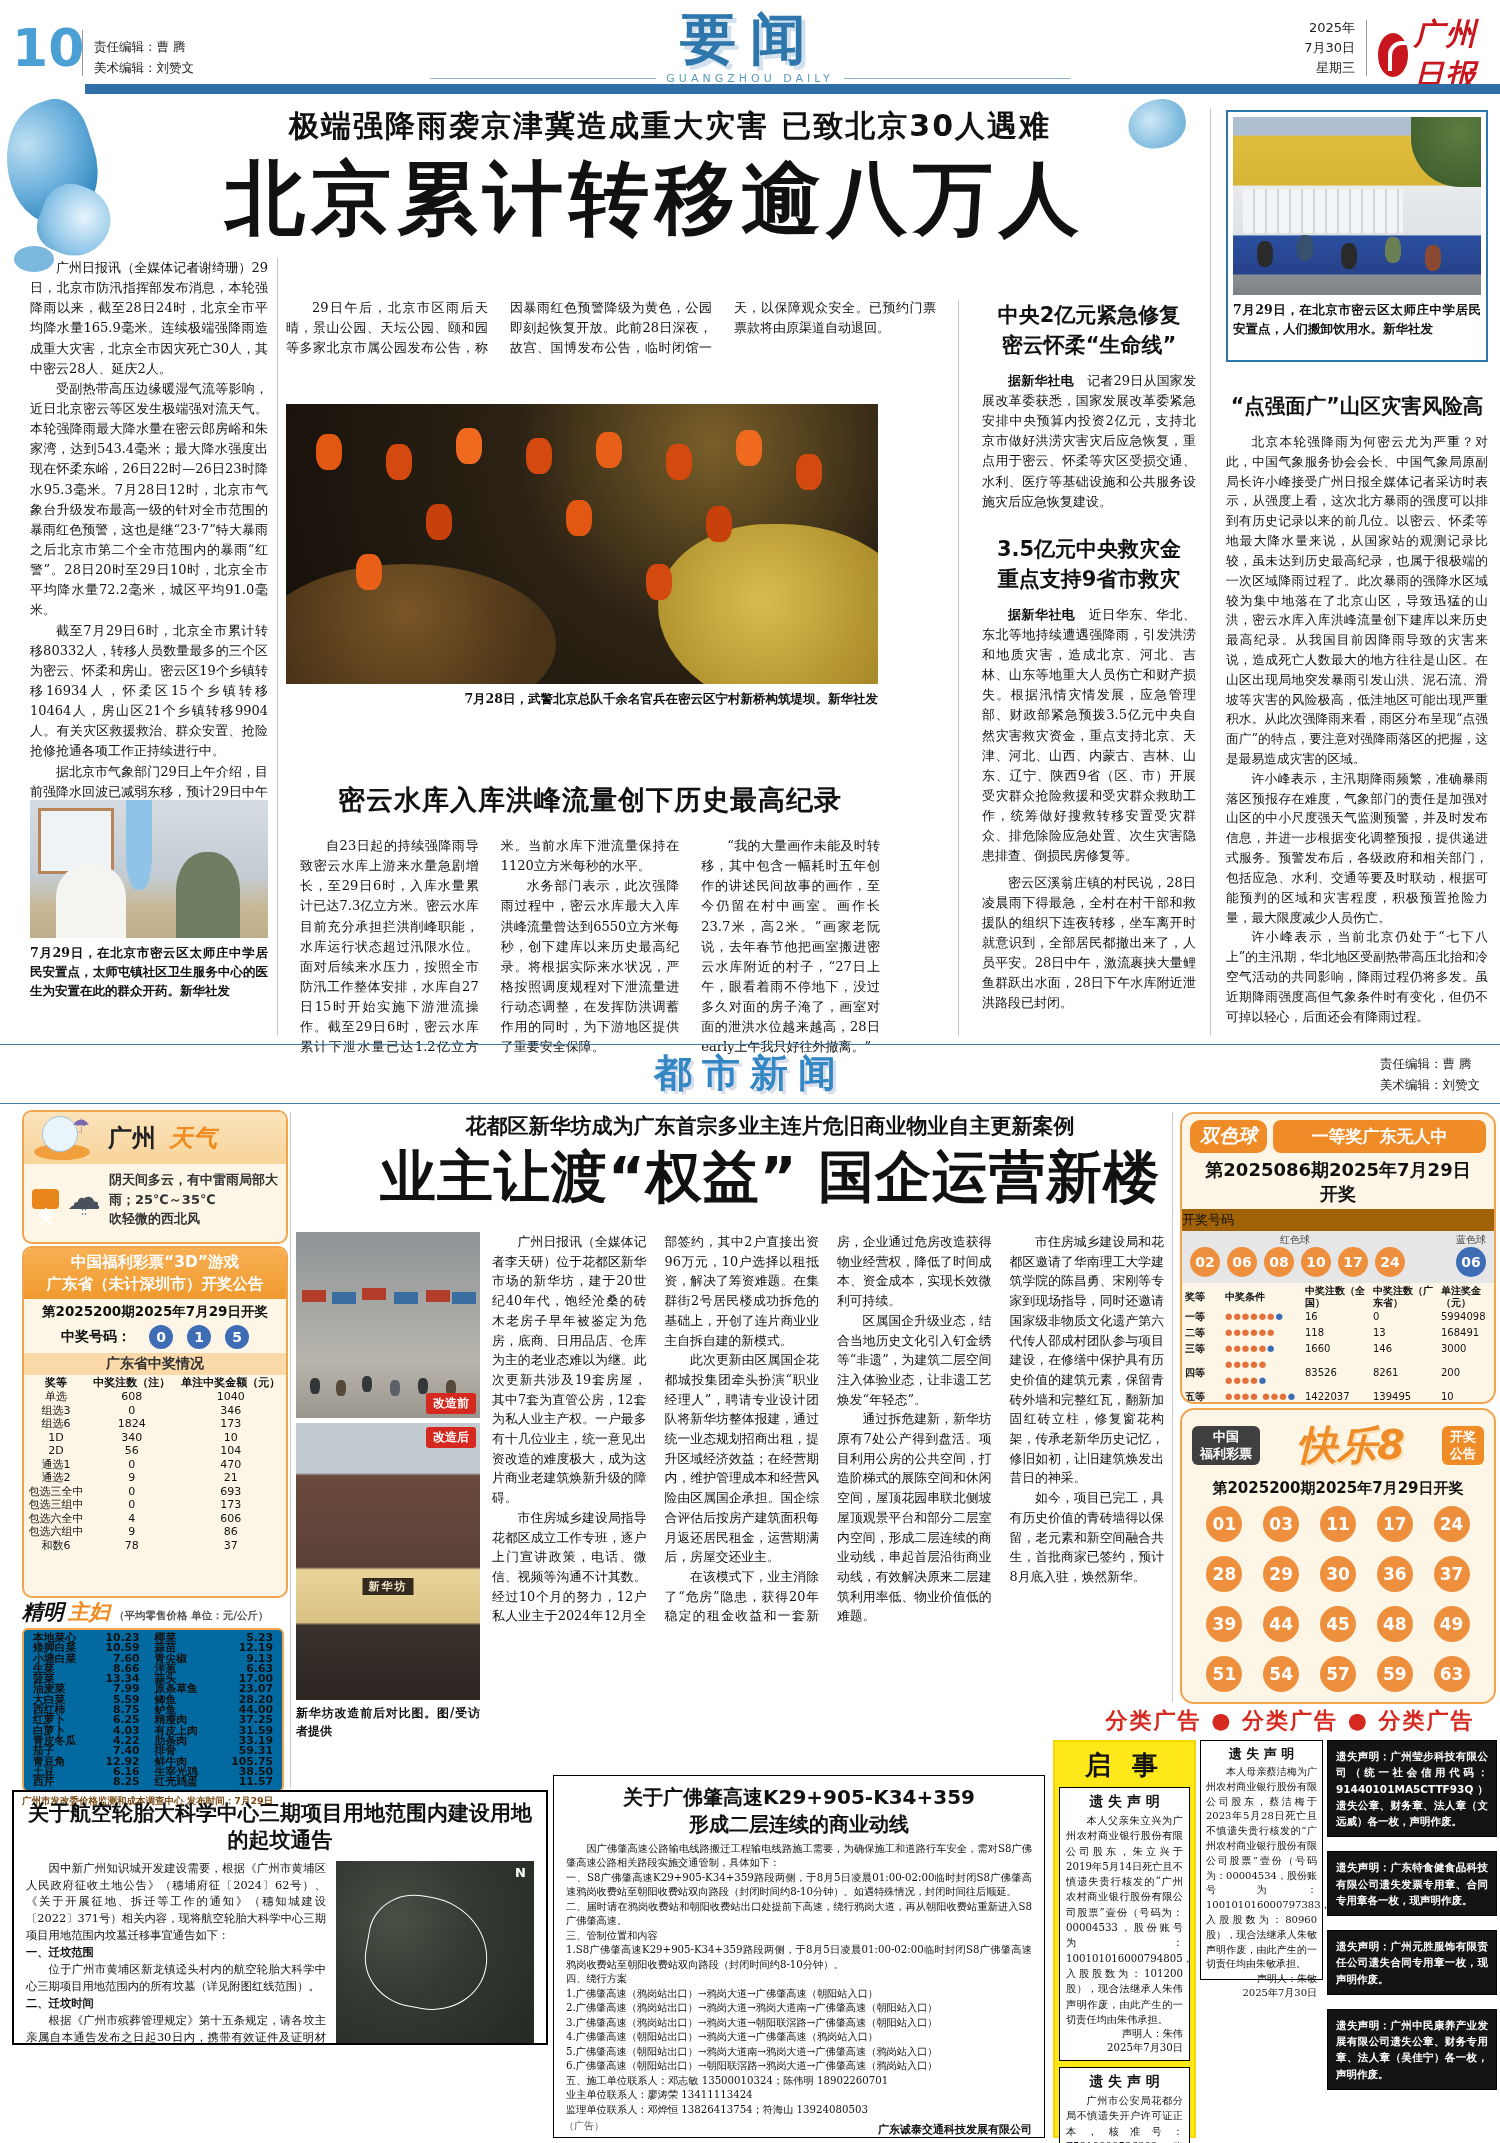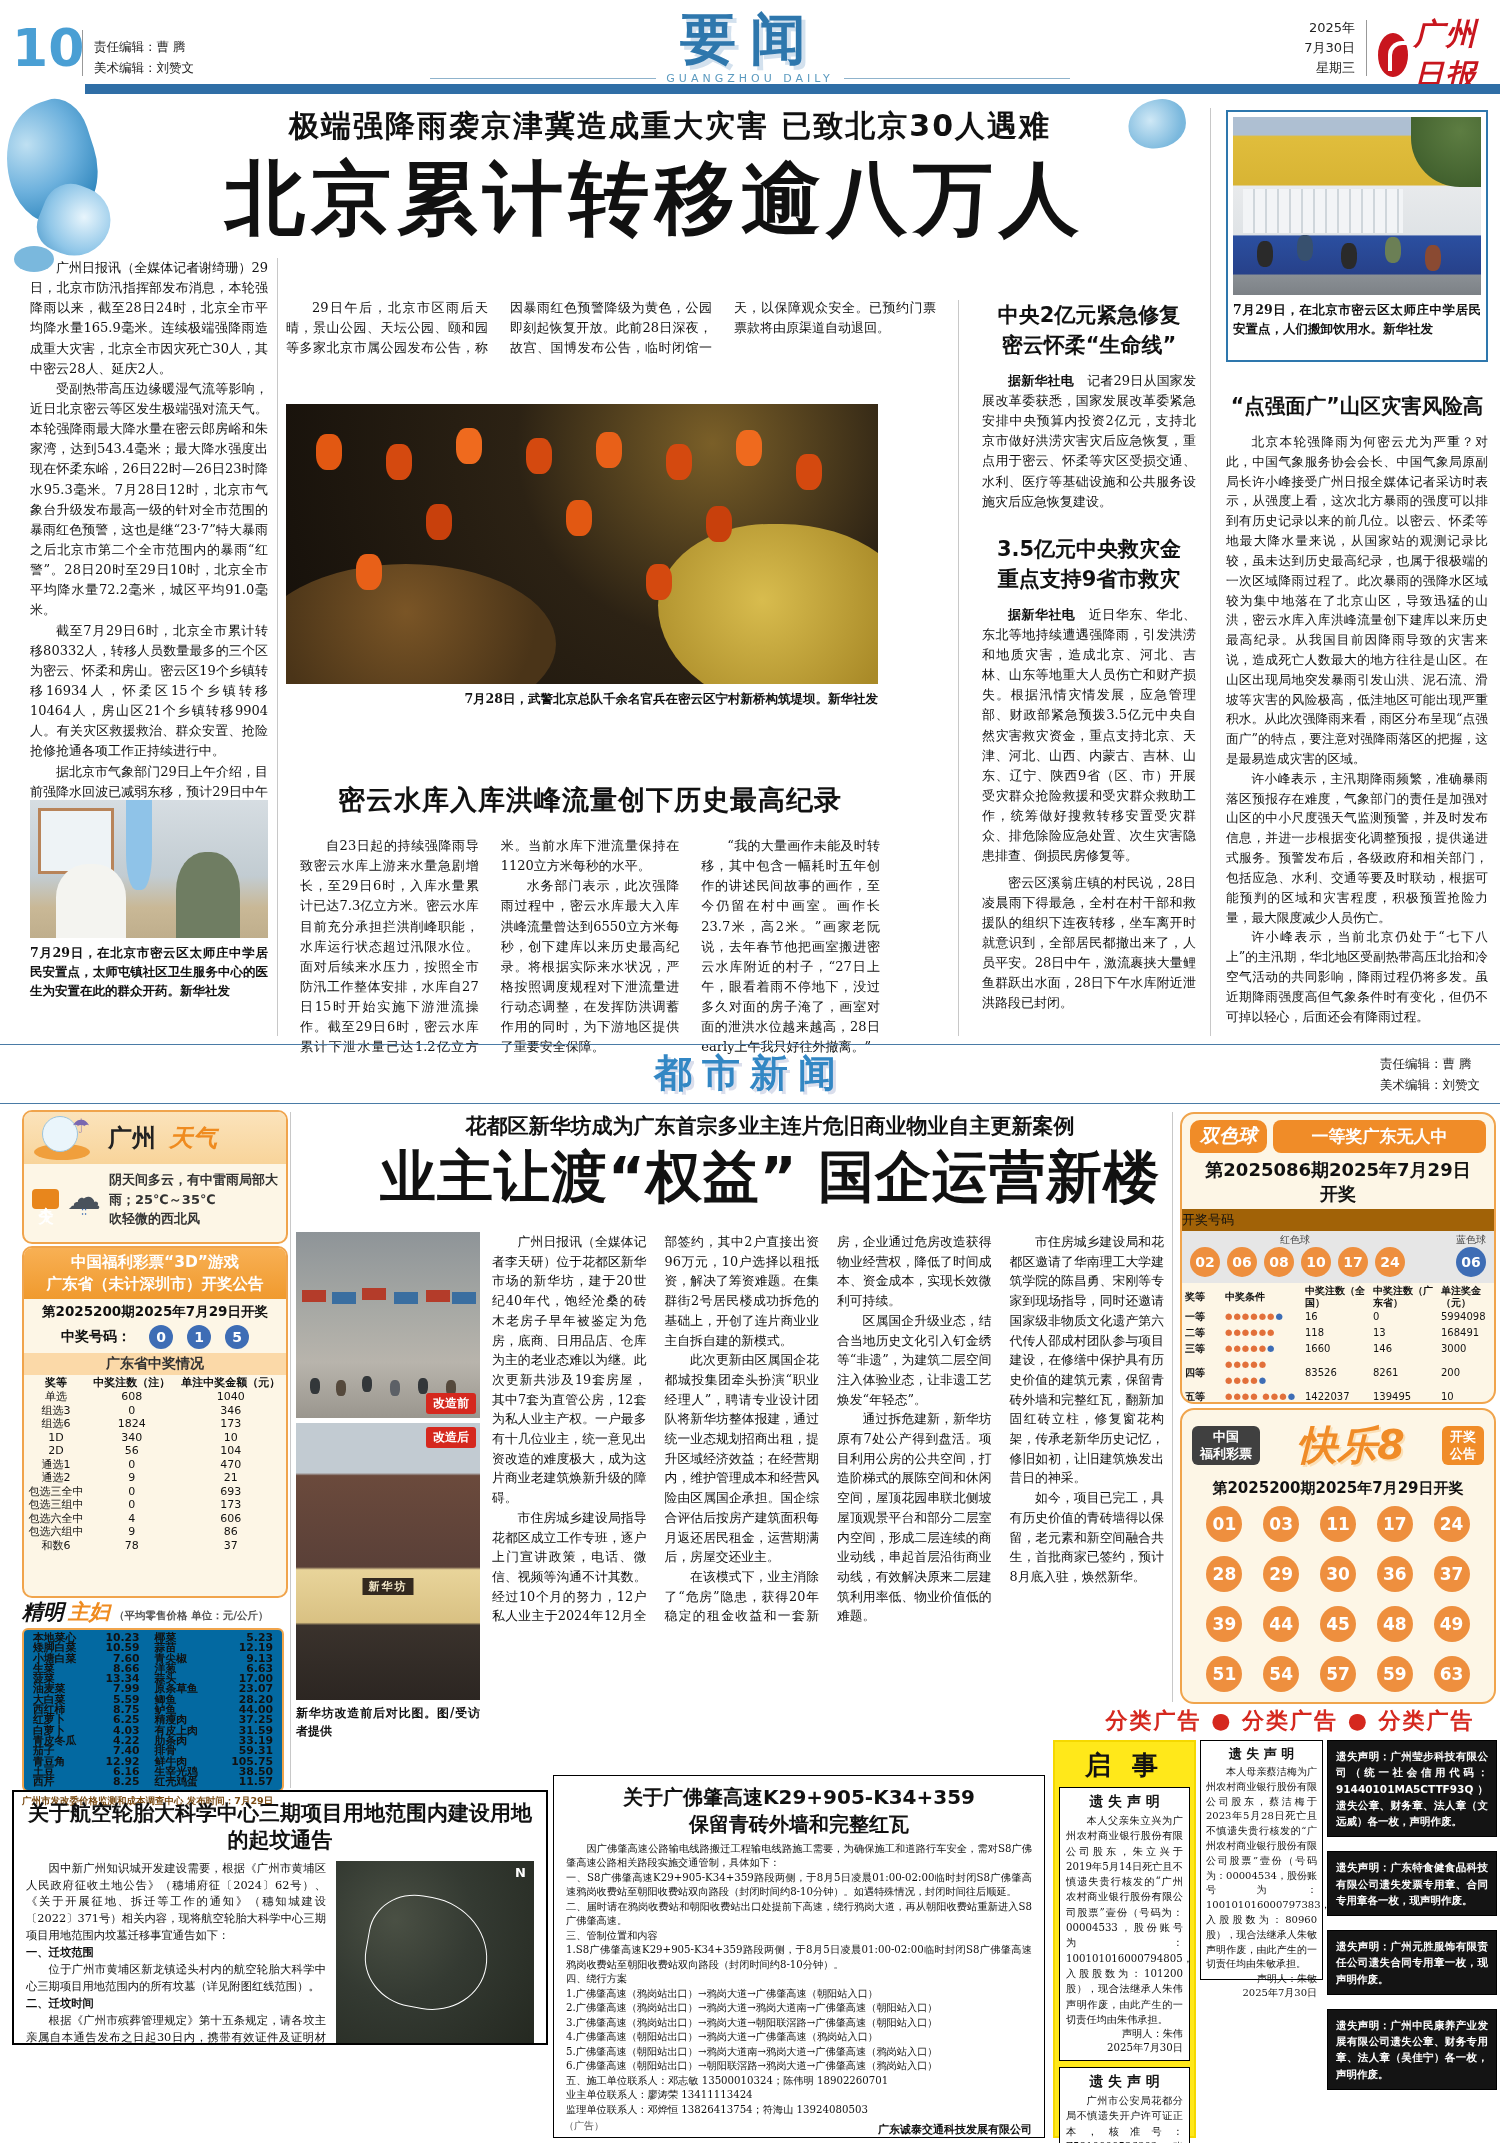--- a/index.html
+++ b/index.html
@@ -529,21 +529,21 @@
       <div class="photo" style="position:relative;width:198px;height:196px;background:radial-gradient(circle at 30% 30%,#4a5044 0%,#343a32 40%,#23271f 100%);flex:none;">
         <div style="position:absolute;left:30px;top:36px;width:120px;height:110px;border:1.5px solid #fff;border-radius:42% 58% 50% 46%;transform:rotate(10deg);"></div>
         <div class="sans" style="position:absolute;right:8px;top:4px;color:#fff;font-weight:bold;font-size:13px;border-bottom:6px solid transparent;">N</div>
       </div>
     </div>
 
   </div>
 
   <div class="abs notice" style="left:553px;top:1775px;width:492px;height:363px;border:1.5px solid #000;padding:8px 12px;box-sizing:border-box;overflow:hidden;">
     <div class="sans" style="text-align:center;font-size:20px;font-weight:900;">关于广佛肇高速K29+905-K34+359</div>
-    <div class="sans" style="text-align:center;font-size:20px;font-weight:900;">保留青砖外墙和完整红瓦</div>
+    <div class="sans" style="text-align:center;font-size:20px;font-weight:900;">形成二层连续的商业动线</div>
     <div class="just" style="font-size:10.2px;line-height:1.42;margin-top:4px;">
       <p style="text-indent:2em;">因广佛肇高速公路输电线路搬迁工程输电线路施工需要，为确保施工和道路行车安全，需对S8广佛肇高速公路相关路段实施交通管制，具体如下：</p>
       <div>
 
       <p>一、S8广佛肇高速K29+905-K34+359路段两侧，于8月5日凌晨01:00-02:00临时封闭S8广佛肇高速鸦岗收费站至朝阳收费站双向路段（封闭时间约8-10分钟）。如遇特殊情况，封闭时间往后顺延。</p>
           <p>二、届时请在鸦岗收费站和朝阳收费站出口处提前下高速，绕行鸦岗大道，再从朝阳收费站重新进入S8广佛肇高速。</p>
           <p>三、管制位置和内容</p>
           <p>1.S8广佛肇高速K29+905-K34+359路段两侧，于8月5日凌晨01:00-02:00临时封闭S8广佛肇高速鸦岗收费站至朝阳收费站双向路段（封闭时间约8-10分钟）。</p>
           <p>四、绕行方案</p>
           <p>1.广佛肇高速（鸦岗站出口）→鸦岗大道→广佛肇高速（朝阳站入口）</p>

